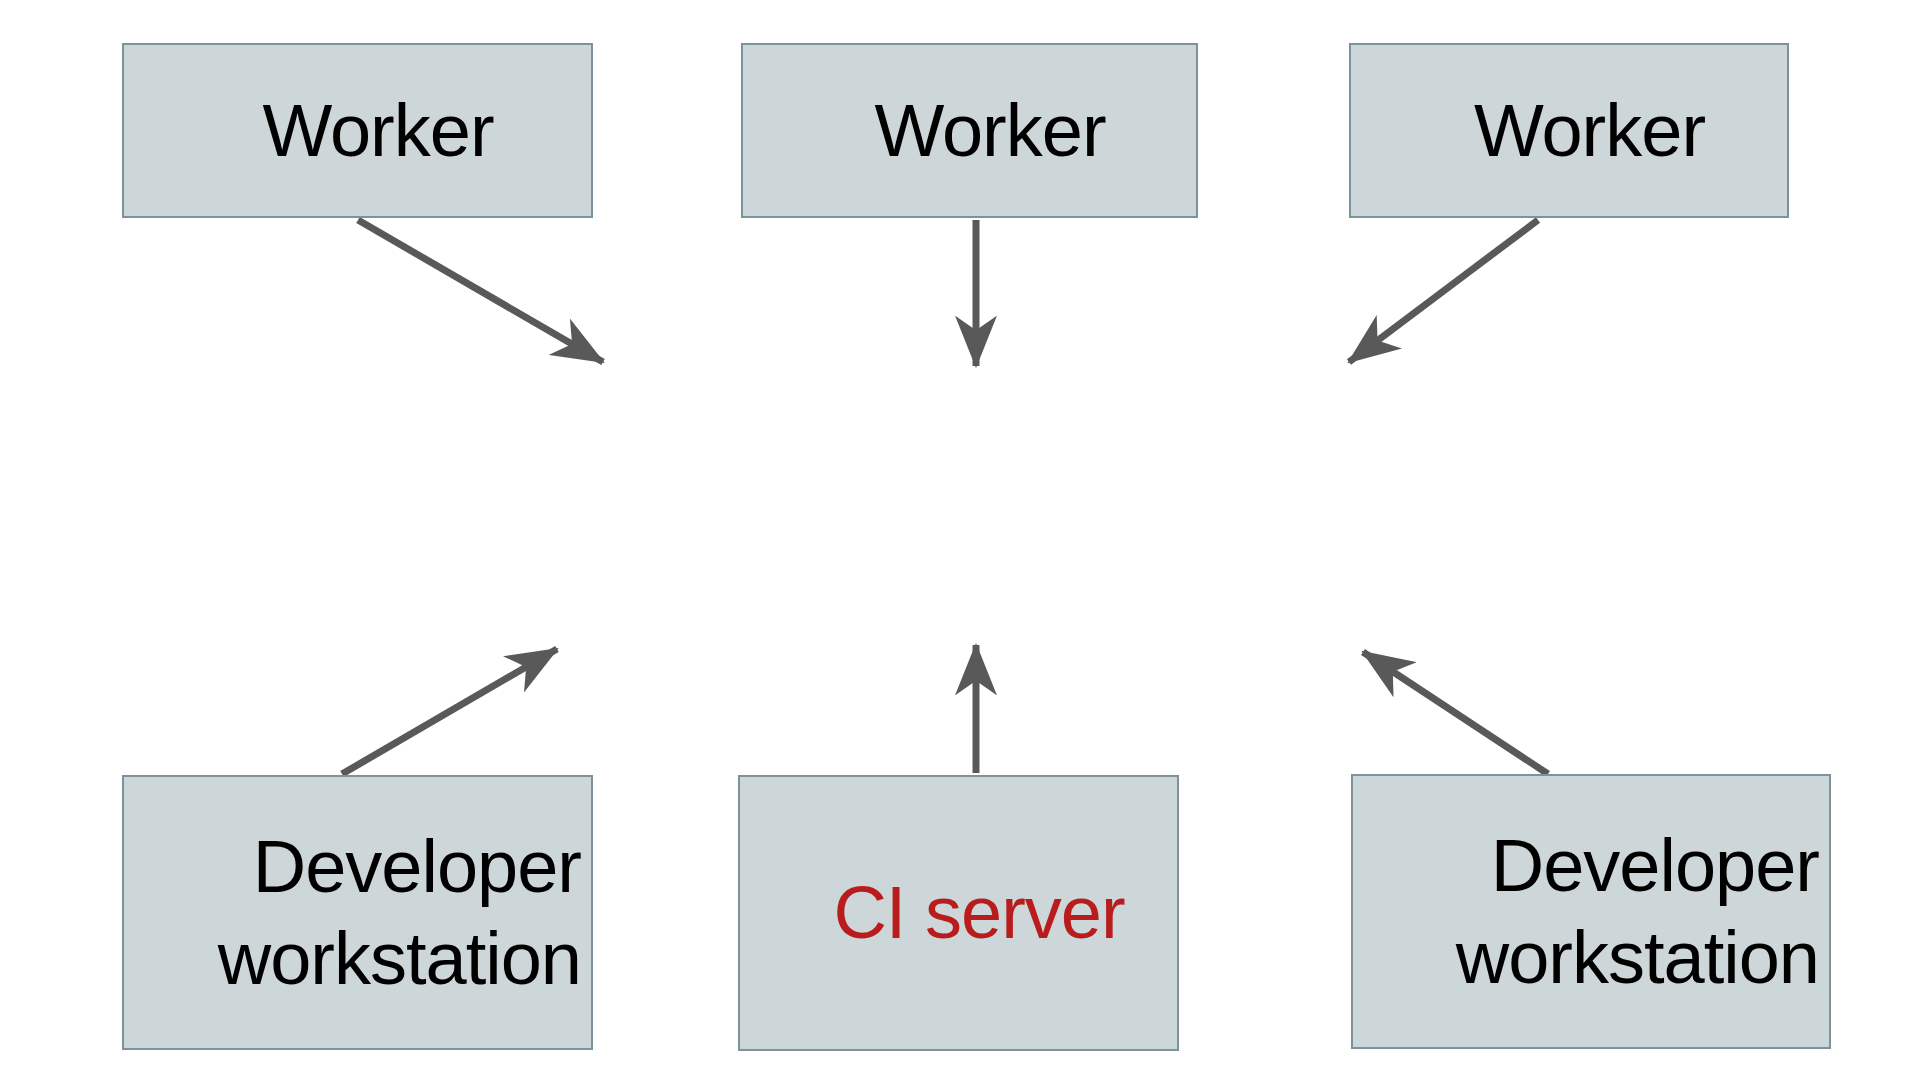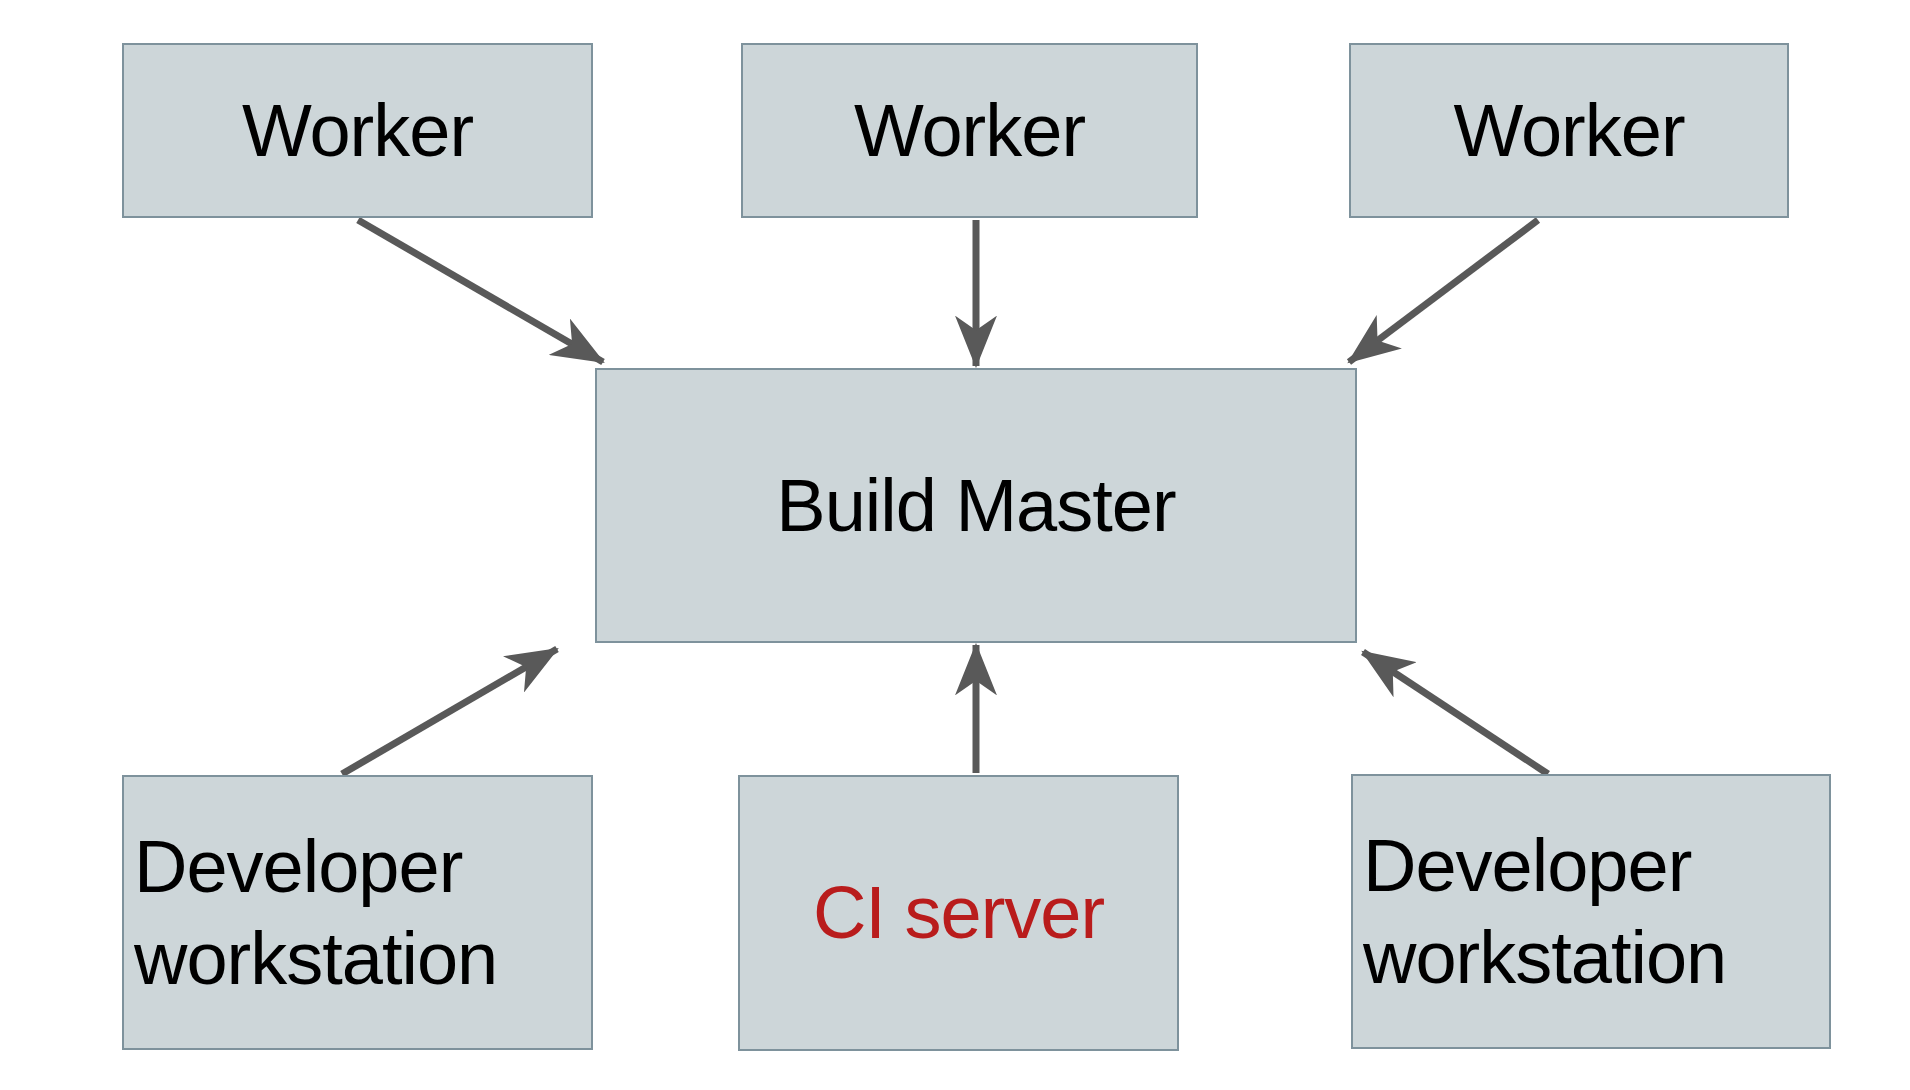--- a/index.html
+++ b/index.html
@@ -23,21 +23,22 @@
     height: 1090px;
     display: block;
     pointer-events: none;
   }
   .node {
     position: absolute;
     box-sizing: border-box;
     display: flex;
     align-items: center;
     justify-content: center;
-    text-align: left;
+    text-align: right;
+    padding-left: 41px;
   }
   .node-label {
     display: block;
     font-size: 74px;
     line-height: 1.24;
     letter-spacing: -1px;
     padding: 0 10px;
   }
 </style>
 </head>
@@ -61,23 +62,20 @@
   </svg>
 <div class="node" style="left: 122px; top: 43px; width: 471px; height: 175px; background: rgb(205, 214, 217); border: 2px solid rgb(126, 146, 156);">
       <span class="node-label" style="color: rgb(0, 0, 0);">Worker</span>
     </div>
     <div class="node" style="left: 741px; top: 43px; width: 457px; height: 175px; background: rgb(205, 214, 217); border: 2px solid rgb(126, 146, 156);">
       <span class="node-label" style="color: rgb(0, 0, 0);">Worker</span>
     </div>
     <div class="node" style="left: 1349px; top: 43px; width: 440px; height: 175px; background: rgb(205, 214, 217); border: 2px solid rgb(126, 146, 156);">
       <span class="node-label" style="color: rgb(0, 0, 0);">Worker</span>
     </div>
-    <div class="node" style="left: 595px; top: 368px; width: 762px; height: 275px; background: rgb(205, 214, 217); border: 2px solid rgb(126, 146, 156);">
-      <span class="node-label" style="color: rgb(0, 0, 0);">Build Master</span>
-    </div>
     <div class="node" style="left: 122px; top: 775px; width: 471px; height: 275px; background: rgb(205, 214, 217); border: 2px solid rgb(126, 146, 156);">
       <span class="node-label" style="color: rgb(0, 0, 0);">Developer workstation</span>
     </div>
     <div class="node" style="left: 738px; top: 775px; width: 441px; height: 276px; background: rgb(205, 214, 217); border: 2px solid rgb(126, 146, 156);">
       <span class="node-label" style="color: #b91c1c;">CI server</span>
     </div>
     <div class="node" style="left: 1351px; top: 774px; width: 480px; height: 275px; background: rgb(205, 214, 217); border: 2px solid rgb(126, 146, 156);">
       <span class="node-label" style="color: rgb(0, 0, 0);">Developer workstation</span>
     </div>
   </div>

